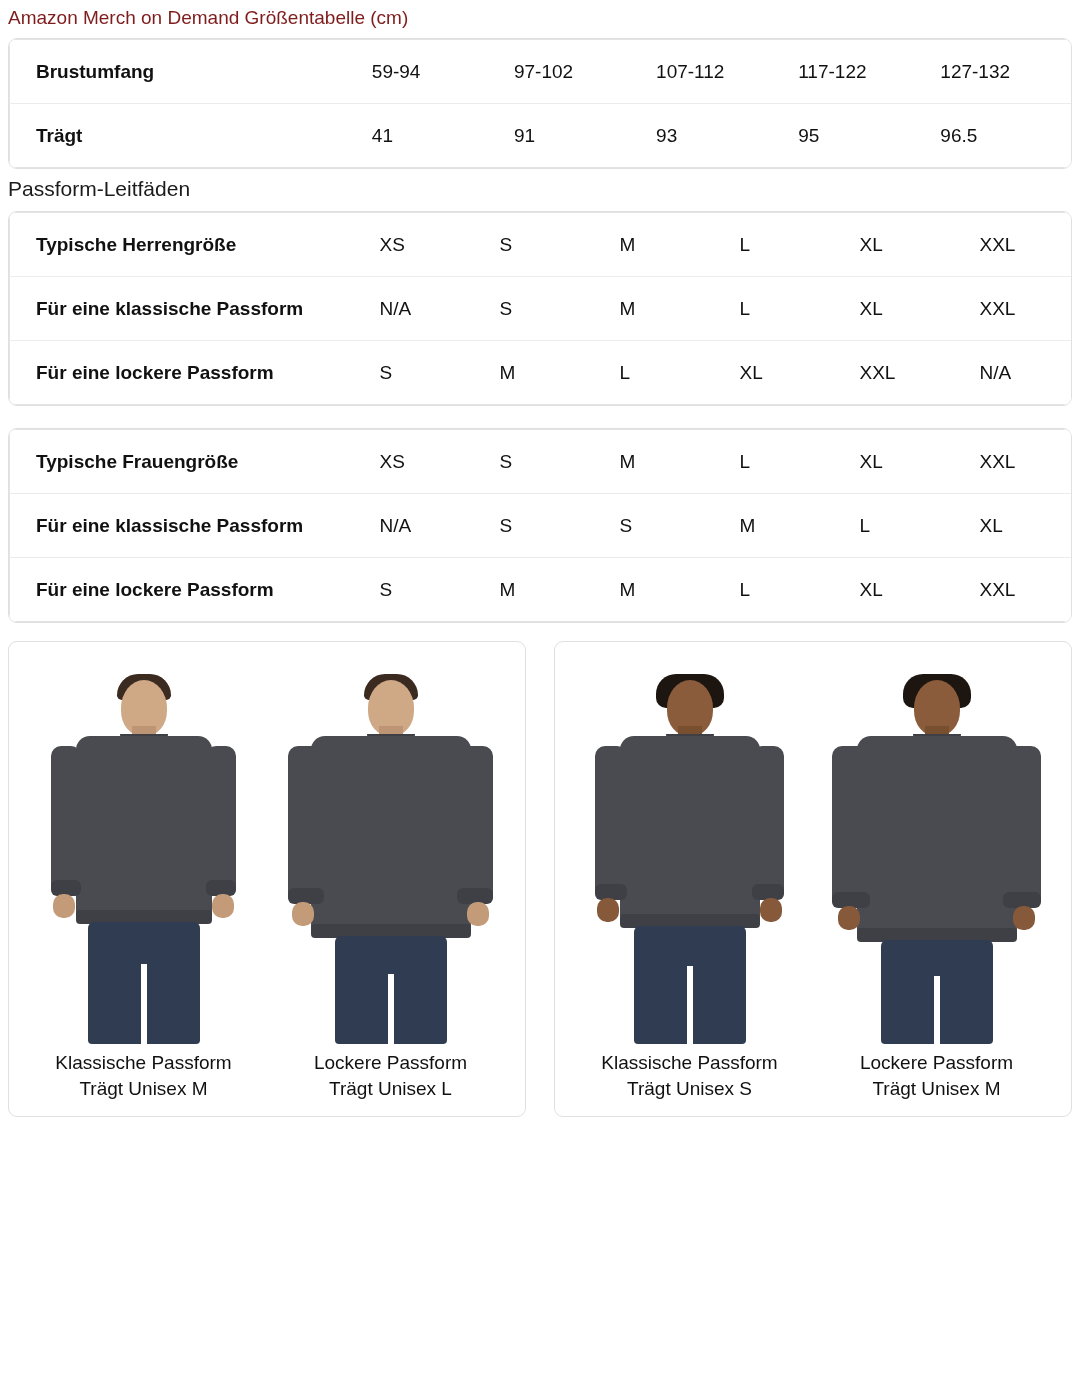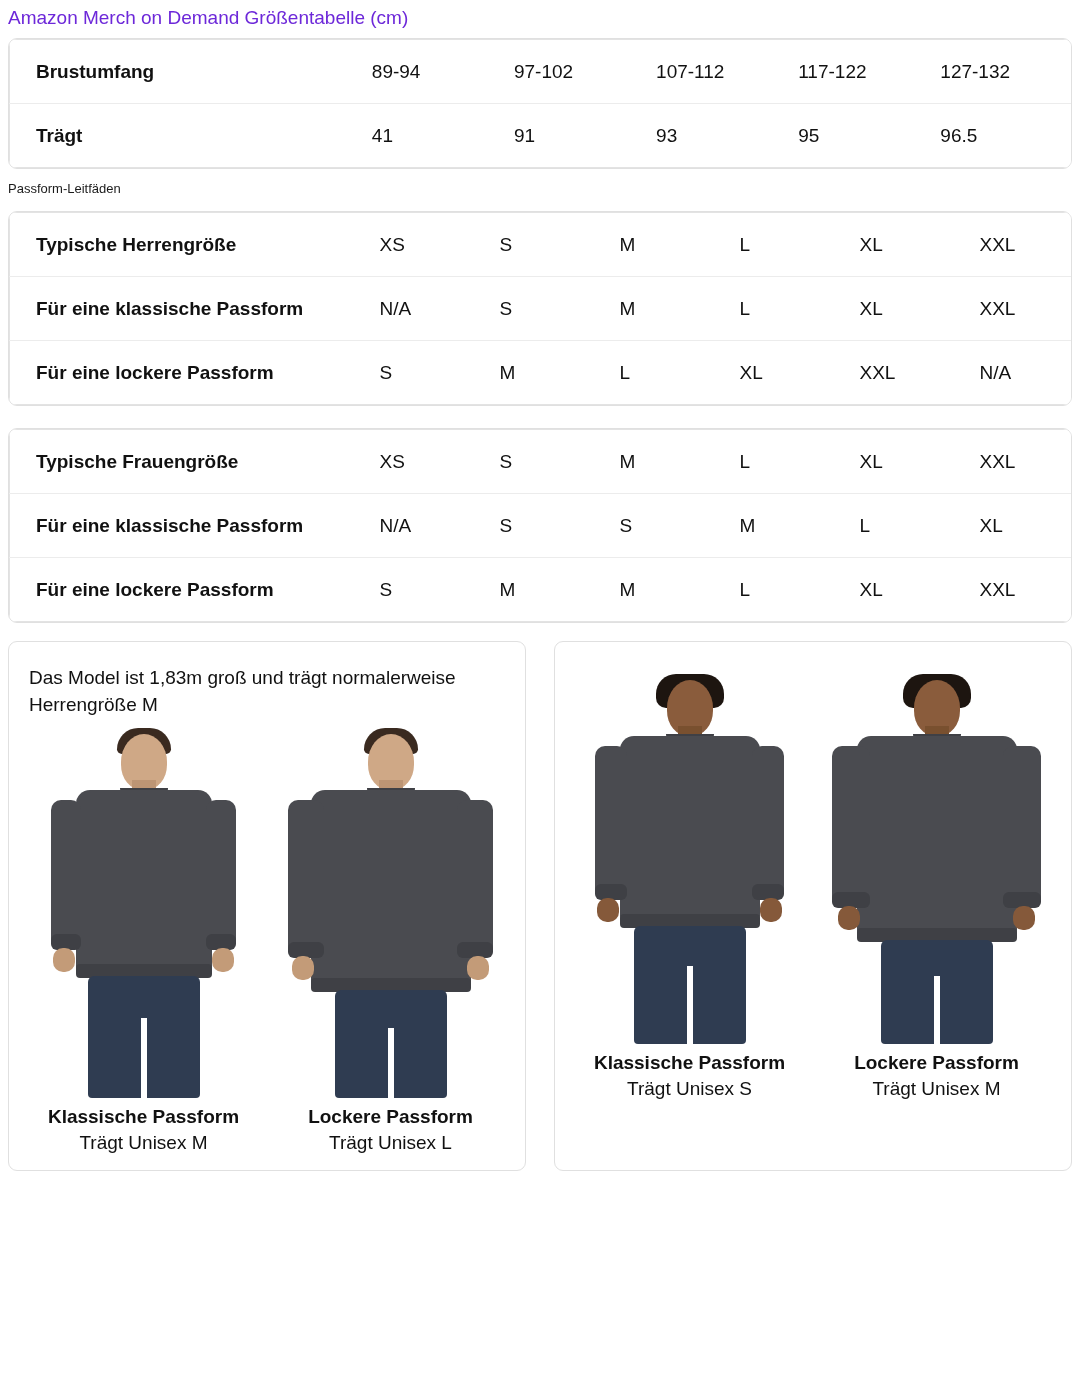--- a/index.html
+++ b/index.html
@@ -17,31 +17,31 @@
   }
   .page {
     width: 1080px;
     height: 1388px;
     position: relative;
     padding: 0 8px;
   }
   .caption {
     font-size: 19px;
     line-height: 24px;
-    color: #6d28d9;
+    color: #7f1d1d;
     padding: 6px 0 8px 0;
   }
   .note {
     font-size: 19px;
     line-height: 24px;
     color: #1b1b1b;
     padding: 10px 0 10px 0;
   }
   .section-label {
-    font-size: 13px;
+    font-size: 21px;
     line-height: 24px;
     color: #1b1b1b;
     padding: 8px 0 10px 0;
   }
   table.sz {
     width: 1064px;
     border-collapse: collapse;
     border: 1px solid #e3e3e3;
     border-radius: 8px;
     table-layout: fixed;
@@ -102,21 +102,21 @@
     width: 232px;
     text-align: center;
   }
   .fig .art {
     height: 370px;
     position: relative;
     overflow: hidden;
   }
   .fig .fit-name {
     font-size: 19px;
-    font-weight: bold;
+    font-weight: normal;
     margin-top: 8px;
     color: #111;
   }
   .fig .fit-wears {
     font-size: 19px;
     margin-top: 4px;
     color: #111;
   }
 
   
@@ -172,21 +172,21 @@
 
 <div class="page">
 
   <div class="caption">Amazon Merch on Demand Größentabelle (cm)</div>
 
   <div class="tablewrap">
     <table class="sz">
       <tbody>
       <tr>
         <th class="rowhead">Brustumfang</th>
-        <td class="v">89-94</td>
+        <td class="v">59-94</td>
         <td class="v">97-102</td>
         <td class="v">107-112</td>
         <td class="v">117-122</td>
         <td class="v">127-132</td>
       </tr>
       <tr>
         <th class="rowhead">Trägt</th>
         <td class="v">41</td>
         <td class="v">91</td>
         <td class="v">93</td>
@@ -266,21 +266,20 @@
         <td class="v">XL</td>
         <td class="v">XXL</td>
       </tr>
     </tbody>
       </table>
   </div>
 
   <div class="models">
 
     <div class="model-card">
-      <h3>Das Model ist 1,83m groß und trägt normalerweise Herrengröße M</h3>
       <div class="figs">
         <div class="fig">
           <div class="art">
             <div class="person">
               <div class="hair" style="background:#3a2a20"></div>
               <div class="head" style="background:#cfa886"></div>
               <div class="neck" style="background:#bd9574"></div>
               <div class="collar"></div>
               <div class="torso classic"></div>
               <div class="sleeve" style="left:22px; width:30px; height:150px;"></div>

